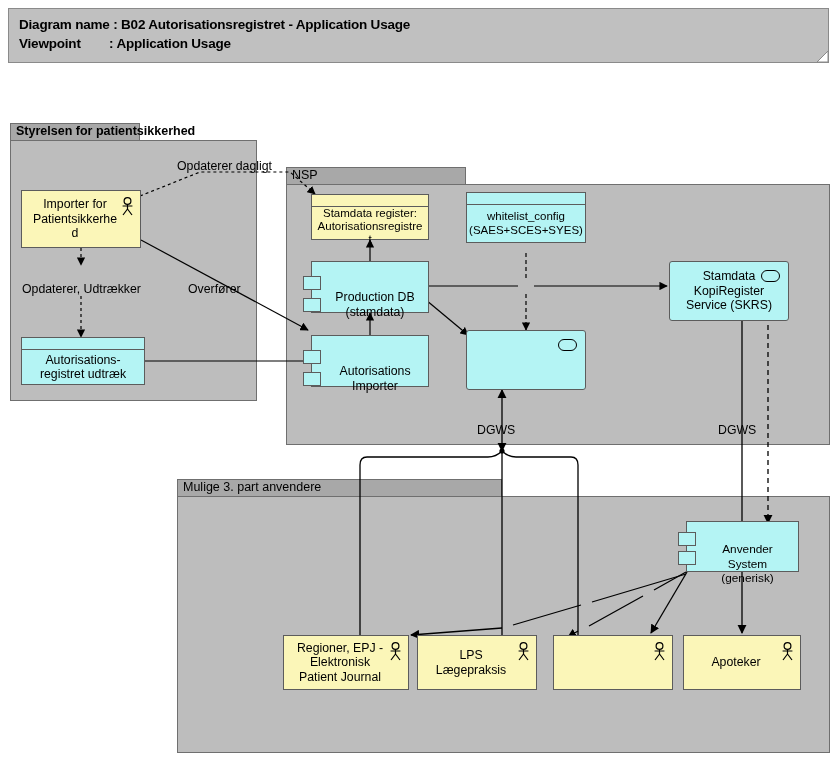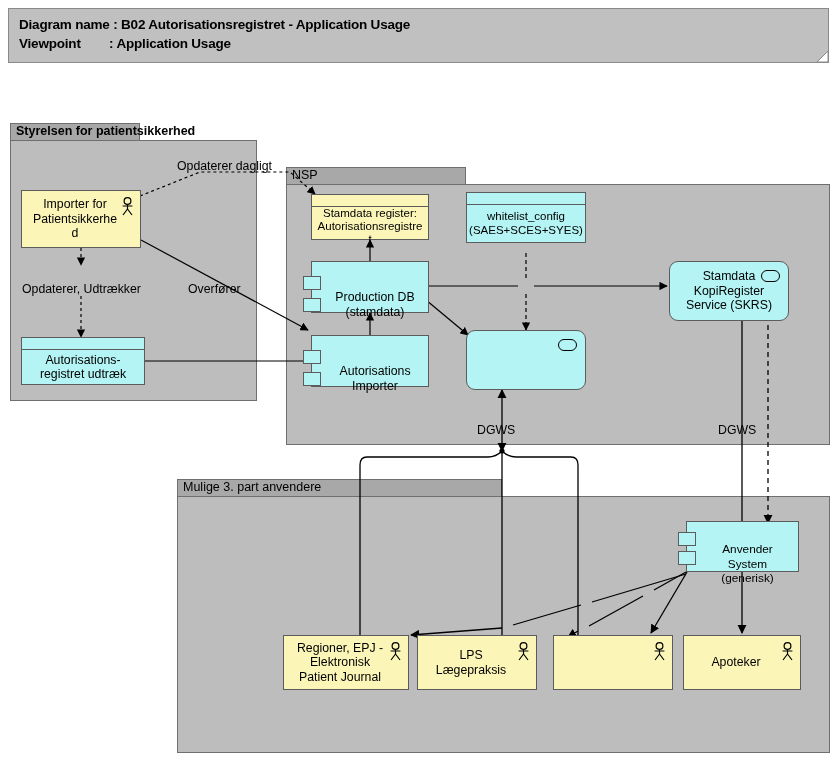--- a/index.html
+++ b/index.html
@@ -127,21 +127,21 @@
     background: #b4f4f4;
     border: 1px solid #5c5c5c;
     box-sizing: border-box;
   }
   .component .tab.t1 { top: 14px; }
   .component .tab.t2 { top: 36px; }
   .component .label { padding-left: 14px; margin-top: 35px; }
 
   
   .service {
-    border-radius: 9px;
+    border-radius: 3px;
   }
   .iface {
     position: absolute;
     right: 8px;
     top: 8px;
     width: 17px;
     height: 10px;
     border: 1.5px solid #000;
     border-radius: 6px;
     background: transparent;

